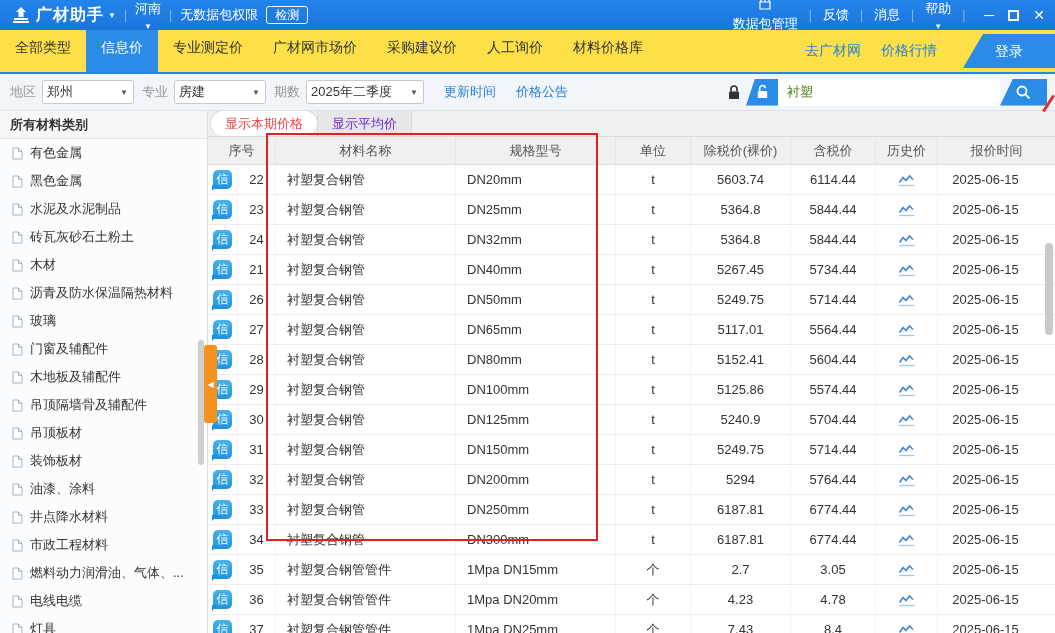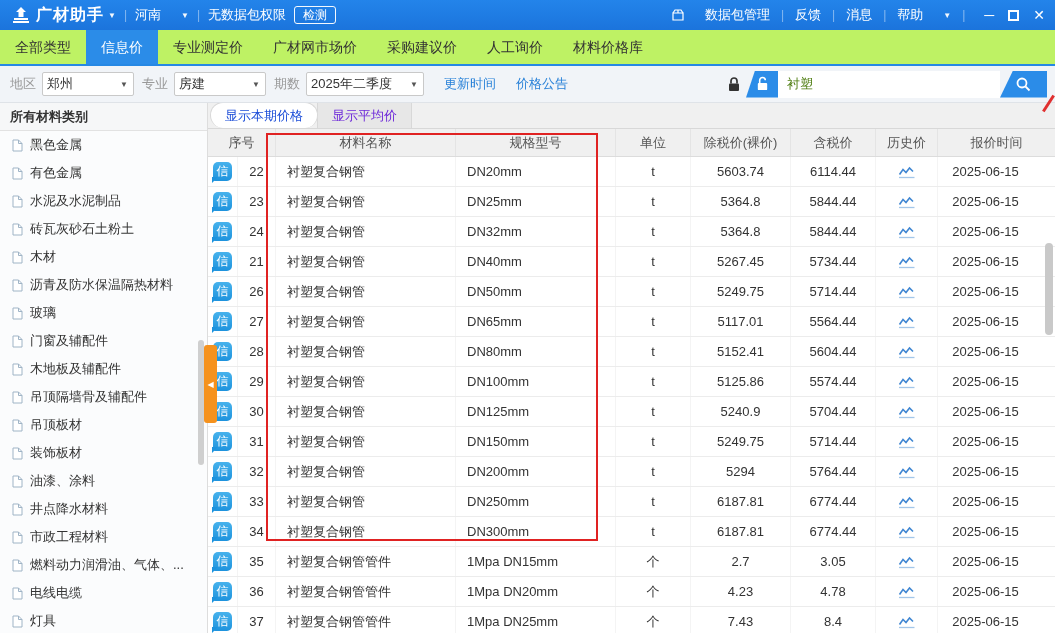--- a/index.html
+++ b/index.html
@@ -7,30 +7,30 @@
     font-family:"Liberation Sans","DejaVu Sans",sans-serif; background:#fff; }
   #app { position:relative; width:1055px; height:633px; overflow:hidden; }
 
   
   .titlebar { height:30px; background:linear-gradient(#2384ea,#1b74dc);
     display:flex; align-items:center; padding:0 10px; color:#fff; font-size:13px; gap:8px; }
   .logo { display:flex; align-items:center; gap:4px; }
   .app-name { font-size:16px; font-weight:bold; letter-spacing:1px; }
   .caret { font-size:8px; opacity:.95; cursor:pointer; }
   .tb-sep { color:rgba(255,255,255,.45); font-size:12px; }
-  .tb-item { cursor:pointer; display:flex; align-items:center; gap:20px; }
+  .tb-item { cursor:pointer; display:flex; align-items:center; gap:4px;flex-direction:column; }
   .detect-btn { border:1px solid rgba(255,255,255,.95); border-radius:3px;
     padding:0 8px; height:18px; line-height:16px; font-size:12px; cursor:pointer; }
   .tb-right { margin-left:auto; display:flex; align-items:center; gap:11px; }
   .win-ctrls { display:flex; align-items:center; gap:14px; margin-left:8px; font-size:14px; }
   .win-ctrls span { cursor:pointer; line-height:1; }
   .wc-max { display:inline-block; width:11px; height:11px; border:2px solid #fff; }
 
   
-  .navbar { height:36px; background:#bef264; display:flex; align-items:stretch;
+  .navbar { height:44px; background:#fde047; display:flex; align-items:stretch;
     border-bottom:2px solid #2688e4; font-size:14px; color:#333; }
   .nav-tab { padding:0 15px; line-height:34px; cursor:pointer; white-space:nowrap; }
   .nav-tab.active { background:#2b8ce8; color:#fff; }
   .nav-right { margin-left:auto; display:flex; align-items:center; gap:20px; padding-right:0; }
   .nav-link { color:#2a82d8; cursor:pointer; font-size:14px; }
   .login-btn { width:92px; height:34px; line-height:34px; background:#2b8ce8; color:#fff;
     text-align:center; clip-path:polygon(20px 0,100% 0,100% 100%,0 100%);
     cursor:pointer; margin-left:6px; }
 
   
@@ -62,21 +62,21 @@
   .sb-item { height:28px; display:flex; align-items:center; gap:7px; padding-left:12px;
     color:#333; cursor:pointer; white-space:nowrap; }
 
   
   .main { flex:1; display:flex; flex-direction:column; background:#f5f5f5; overflow:hidden; }
   .subtabs { height:26px; background:#f0f0f0; border-bottom:1px solid #d8d8d8;
     display:flex; align-items:flex-end; padding-left:2px; }
   .subtab { height:26px; line-height:25px; padding:0 14px; font-size:13px;
     border:1px solid #d8d8d8; border-bottom:none; background:#e7e7e7; color:#6d28d9;
     cursor:pointer; margin-right:-1px; }
-  .subtab.active { background:#fff; color:#1d4ed8; position:relative;border-radius:13px; }
+  .subtab.active { background:#fff; color:#ef4444; position:relative;border-radius:13px; }
 
   .grid { display:grid; grid-template-columns:30px 38px 180px 160px 75px 100px 85px 62px 1fr; }
   .thead { height:28px; background:#f0f0f0; border-bottom:1px solid #dcdcdc;
     font-size:13px; color:#555; align-items:center; }
   .thead .th { text-align:center; border-right:1px solid #e4e4e4; line-height:27px;
     white-space:nowrap; overflow:hidden; }
   .thead .th:first-child { grid-column:span 2; }
   .thead .th:last-child { border-right:none; }
   .tbody { flex:1; overflow:hidden; background:#fff; }
   .trow { height:30px; align-items:center; border-bottom:1px solid #ececec;
@@ -159,20 +159,25 @@
   <div class="navbar">
     <div style="display:flex;">
         <div class="nav-tab">全部类型</div>
         <div class="nav-tab active">信息价</div>
         <div class="nav-tab">专业测定价</div>
         <div class="nav-tab">广材网市场价</div>
         <div class="nav-tab">采购建议价</div>
         <div class="nav-tab">人工询价</div>
         <div class="nav-tab">材料价格库</div>
       </div>
+    <div class="nav-right">
+      <span class="nav-link">去广材网</span>
+      <span class="nav-link">价格行情</span>
+      <div class="login-btn">登录</div>
+    </div>
   </div>
 
   <div class="filterbar">
     <span class="f-label">地区</span>
     <div class="select sel-region">郑州</div>
     <span class="f-label">专业</span>
     <div class="select sel-major">房建</div>
     <span class="f-label">期数</span>
     <div class="select sel-period">2025年二季度</div>
     <span class="f-link">更新时间</span>
@@ -204,28 +209,28 @@
   <div class="content">
 
     <div class="sidebar">
       <div class="sb-header">所有材料类别</div>
       <div>
           <div class="sb-item">
             <svg width="11" height="13" viewBox="0 0 11 13">
               <path d="M1 1 h5.5 L10 4.5 V12 H1 Z" fill="#fff" stroke="#9fb4c6"></path>
               <path d="M6.5 1 V4.5 H10" fill="none" stroke="#9fb4c6"></path>
             </svg>
+            <span>有色金属</span>
+          </div>
+          <div class="sb-item">
+            <svg width="11" height="13" viewBox="0 0 11 13">
+              <path d="M1 1 h5.5 L10 4.5 V12 H1 Z" fill="#fff" stroke="#9fb4c6"></path>
+              <path d="M6.5 1 V4.5 H10" fill="none" stroke="#9fb4c6"></path>
+            </svg>
             <span>黑色金属</span>
-          </div>
-          <div class="sb-item">
-            <svg width="11" height="13" viewBox="0 0 11 13">
-              <path d="M1 1 h5.5 L10 4.5 V12 H1 Z" fill="#fff" stroke="#9fb4c6"></path>
-              <path d="M6.5 1 V4.5 H10" fill="none" stroke="#9fb4c6"></path>
-            </svg>
-            <span>有色金属</span>
           </div>
           <div class="sb-item">
             <svg width="11" height="13" viewBox="0 0 11 13">
               <path d="M1 1 h5.5 L10 4.5 V12 H1 Z" fill="#fff" stroke="#9fb4c6"></path>
               <path d="M6.5 1 V4.5 H10" fill="none" stroke="#9fb4c6"></path>
             </svg>
             <span>水泥及水泥制品</span>
           </div>
           <div class="sb-item">
             <svg width="11" height="13" viewBox="0 0 11 13">

